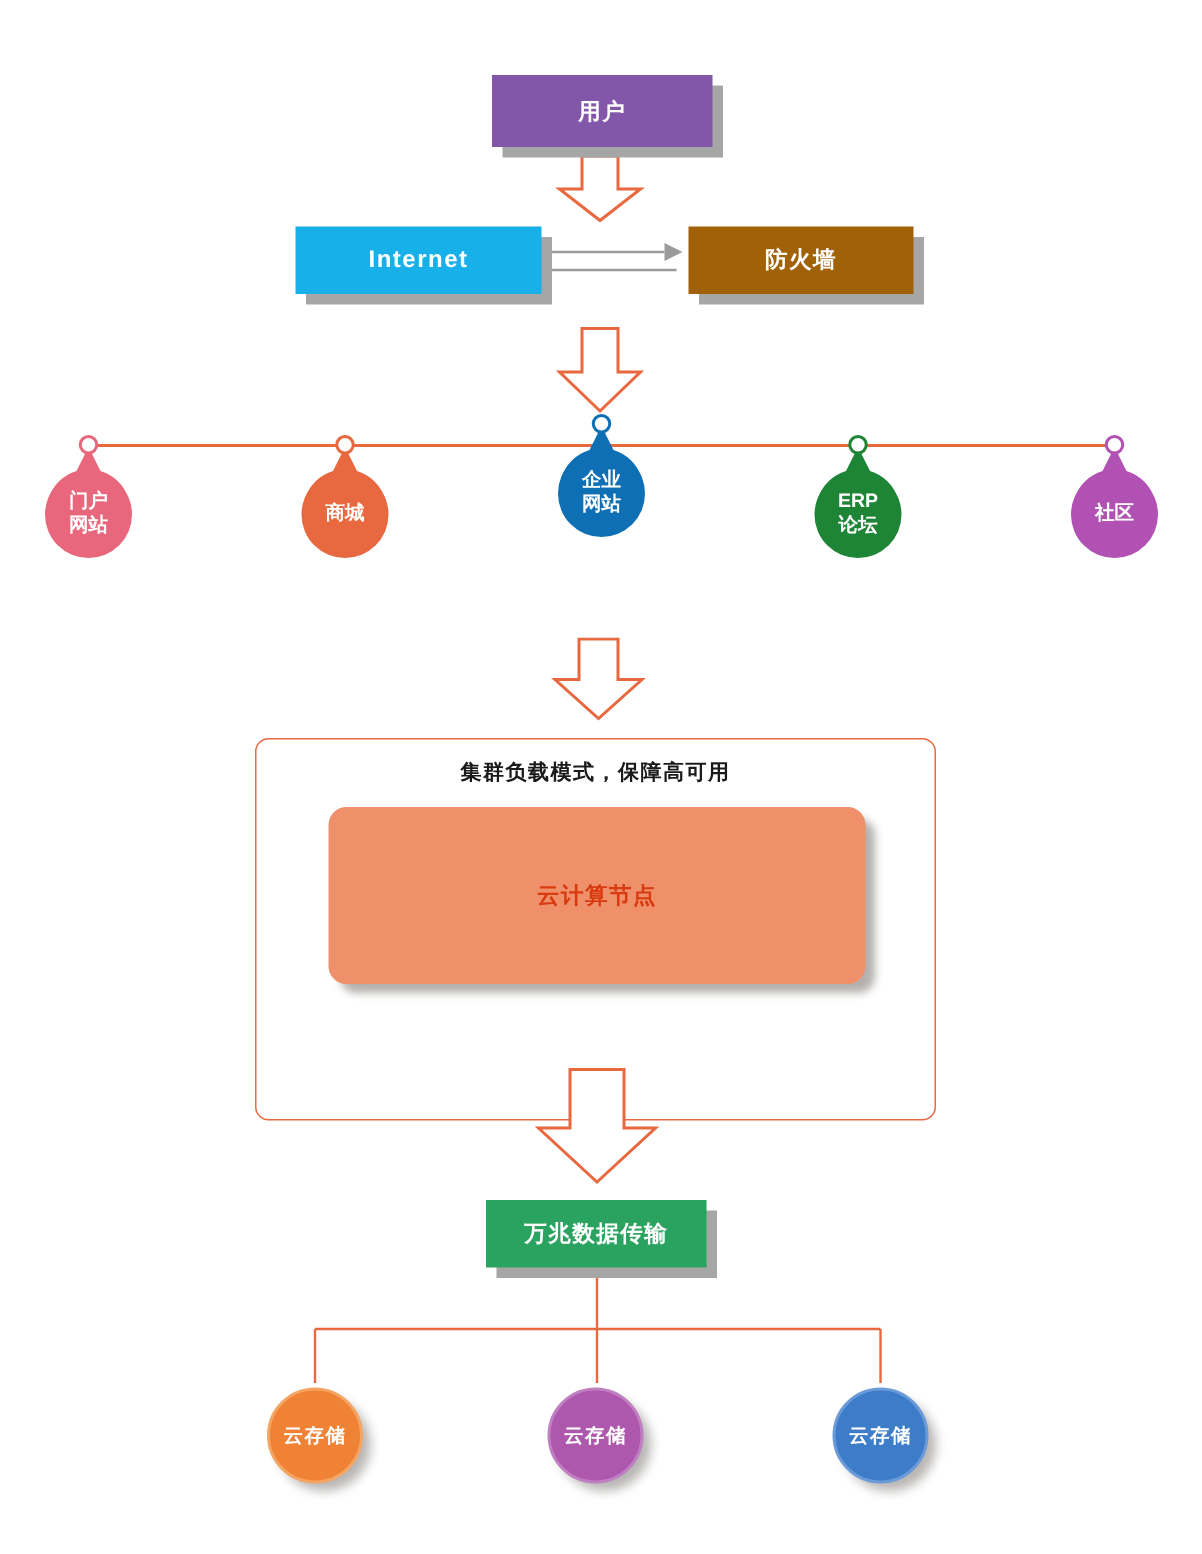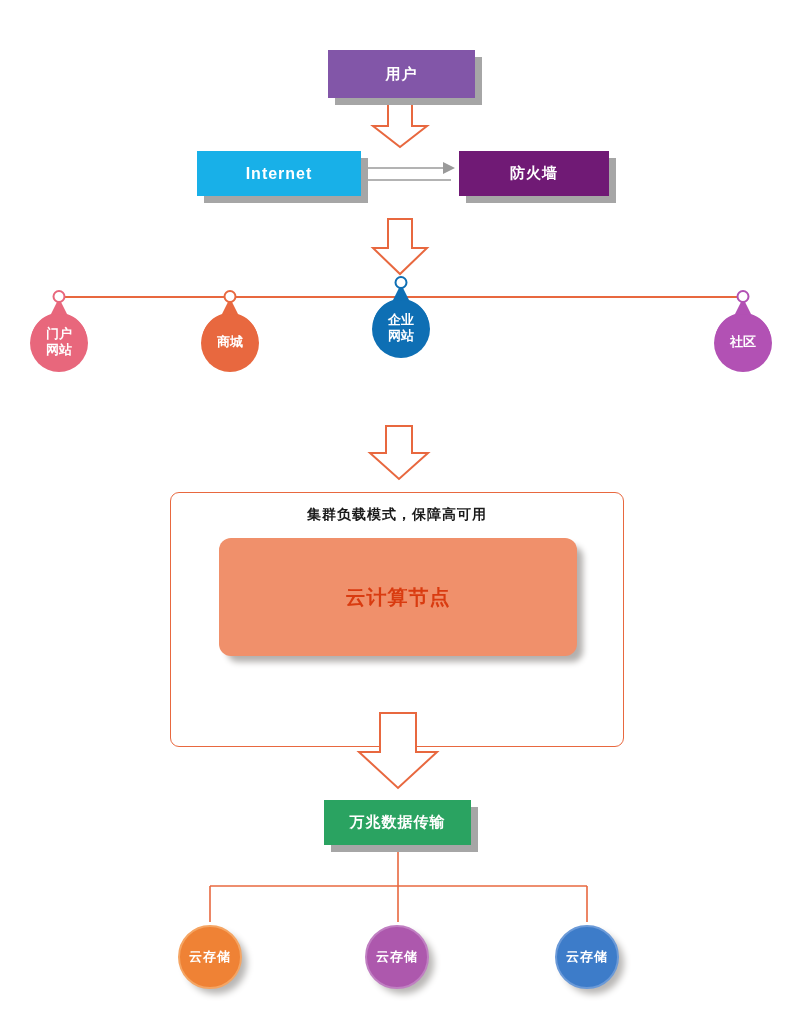--- a/index.html
+++ b/index.html
@@ -23,21 +23,21 @@
     align-items: center;
     justify-content: center;
     color: #ffffff;
     font-weight: bold;
     letter-spacing: 1px;
     box-shadow: 7px 7px 0 0 #a6a6a6;
     z-index: 5;
   }
   .box-user      { left: 328px; top: 50px;  width: 147px; height: 48px; background: #8256a8; font-size: 15px; }
   .box-internet  { left: 197px; top: 151px; width: 164px; height: 45px; background: #18b0e8; font-size: 16px; }
-  .box-firewall  { left: 459px; top: 151px; width: 150px; height: 45px; background: #701a75; font-size: 15px; }
+  .box-firewall  { left: 459px; top: 151px; width: 150px; height: 45px; background: #a16207; font-size: 15px; }
   .box-transfer  { left: 324px; top: 800px; width: 147px; height: 45px; background: #2aa361; font-size: 15px; }
 
   
   .down-arrow { position: absolute; z-index: 4; }
 
   
   .bidir-arrows { position: absolute; left: 345px; top: 158px; z-index: 4; }
 
   
   .spine-line {
@@ -103,21 +103,21 @@
     left: 48px; top: 45px;
     width: 358px; height: 118px;
     background: #f0906b;
     border-radius: 12px;
     box-shadow: 7px 7px 6px -1px #b3b0ae;
     display: flex;
     align-items: center;
     justify-content: center;
     color: #d93b10;
     font-weight: bold;
-    font-size: 20px;
+    font-size: 15px;
     letter-spacing: 1px;
   }
 
   
   .tree-svg { position: absolute; left: 0; top: 844px; z-index: 2; }
   .store-node { position: absolute; z-index: 4; }
   .store-circle {
     position: absolute;
     left: 0; top: 0;
     width: 64px; height: 64px;
@@ -194,20 +194,31 @@
     <svg class="pin-drop" width="60" height="82" viewBox="0 0 60 82">
       <path d="M30 0 L38 16 A28 28 0 1 1 22 16 Z" fill="#0e6fb4"></path>
       <circle cx="30" cy="45" r="29" fill="#0e6fb4"></circle>
     </svg>
     <div class="pin-label">
       <div>企业</div>
       <div>网站</div>
     </div>
   </div>
 
+  <div class="pin-group" style="left:542px; top:290px; width:60px; height:100px; color:#1e8536;">
+    <div class="pin-marker"></div>
+    <svg class="pin-drop" width="60" height="82" viewBox="0 0 60 82">
+      <path d="M30 0 L38 16 A28 28 0 1 1 22 16 Z" fill="#1e8536"></path>
+      <circle cx="30" cy="45" r="29" fill="#1e8536"></circle>
+    </svg>
+    <div class="pin-label">
+      <div>ERP</div>
+      <div>论坛</div>
+    </div>
+  </div>
 
   <div class="pin-group" style="left:713px; top:290px; width:60px; height:100px; color:#b251b4;">
     <div class="pin-marker"></div>
     <svg class="pin-drop" width="60" height="82" viewBox="0 0 60 82">
       <path d="M30 0 L38 16 A28 28 0 1 1 22 16 Z" fill="#b251b4"></path>
       <circle cx="30" cy="45" r="29" fill="#b251b4"></circle>
     </svg>
     <div class="pin-label" style="top:44px;">
       <div>社区</div>
     </div>

